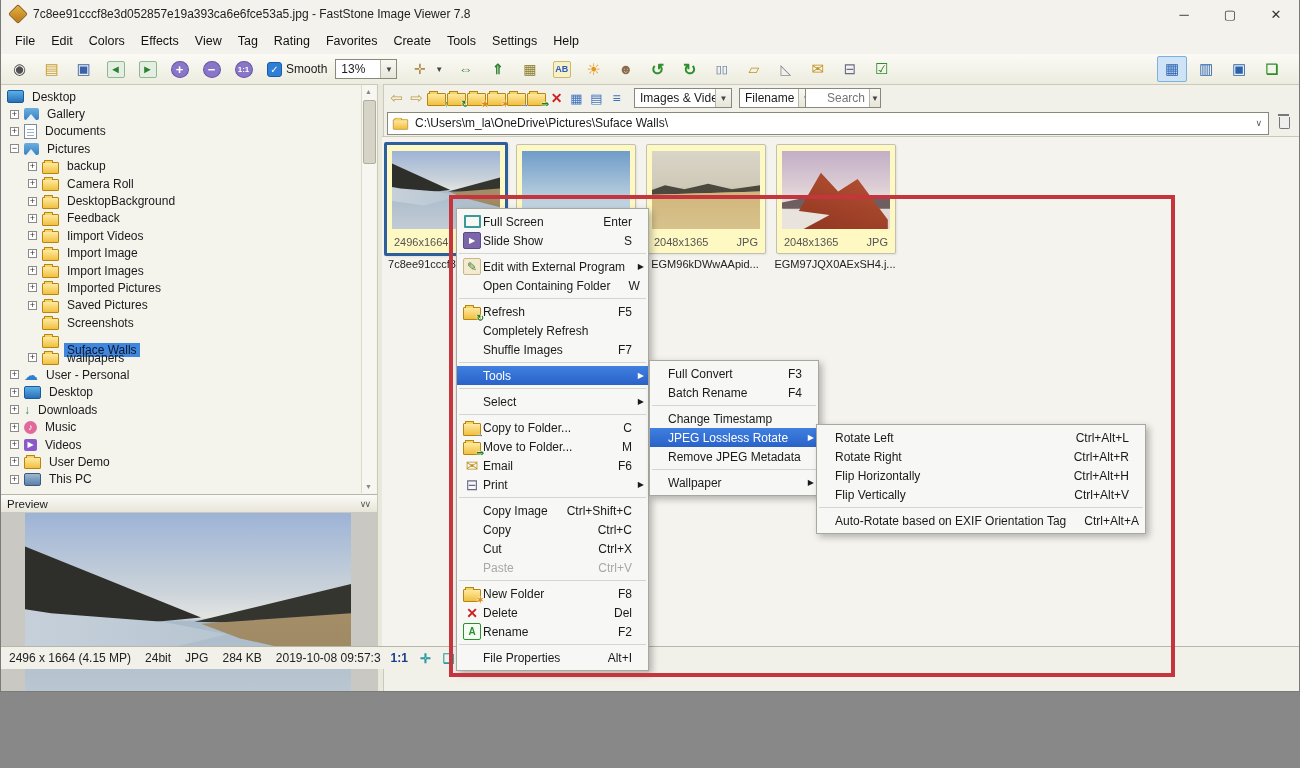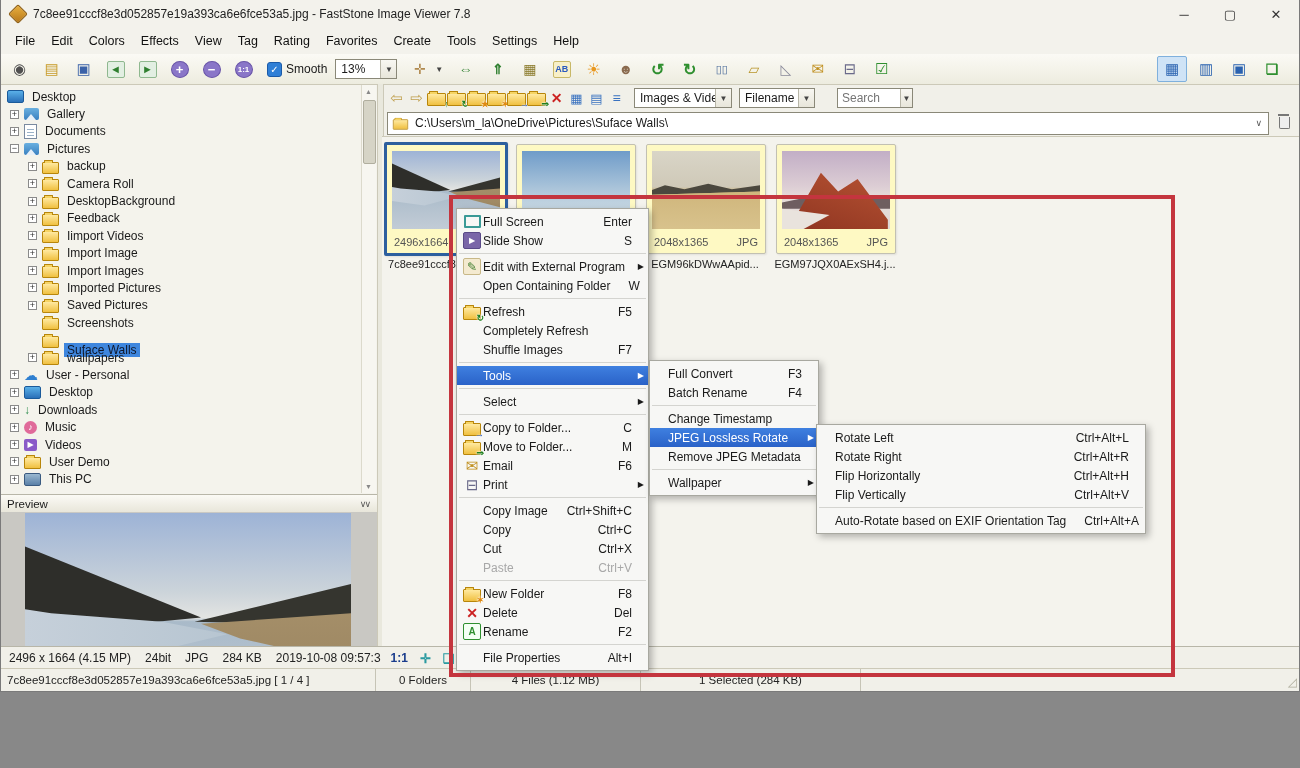--- a/index.html
+++ b/index.html
@@ -66,21 +66,21 @@
   #preview-header{position:absolute;left:0;top:494px;width:376px;height:17px;background:linear-gradient(#fbfaf5,#e8e6da);
                   border-top:1px solid #b8b6a8;border-bottom:1px solid #ccc9b8;display:flex;align-items:center;font-size:11.5px;}
   #preview-header span.pt{margin-left:6px;}
   #preview-collapse{margin-left:auto;margin-right:8px;color:#555;font-size:9px;letter-spacing:-2px;}
   #preview-area{position:absolute;left:0;top:512px;width:376px;height:212px;background:#c9c8c3;}
   
   #navbar{position:absolute;left:381px;top:84px;right:0;height:26px;background:#f1f0e9;border-top:1px solid #ccc9b8;
           display:flex;align-items:center;padding-left:5px;}
   #filter-combo{position:absolute;left:252px;top:3px;width:98px;}
   #sort-combo{position:absolute;left:357px;top:3px;width:76px;}
-  #search-combo{position:absolute;left:455px;top:3px;width:76px;}
+  #search-combo{position:absolute;left:423px;top:3px;width:76px;padding-left:17px;}
   #search-combo input{border:none;outline:none;width:100%;font-size:12px;font-family:"Liberation Sans",sans-serif;color:#333;padding:0 4px;background:transparent;}
   #addressbar{position:absolute;left:381px;top:110px;right:0;height:26px;background:#f1f0e9;display:flex;align-items:center;padding:0 4px 0 5px;}
   #address-combo{flex:1;height:21px;background:#fff;border:1px solid #8a8878;display:flex;align-items:center;font-size:12px;}
   #address-combo .mfold{transform:scale(.8);margin:2px 2px 0 3px;}
   #address-text{padding-left:3px;flex:1;}
   #address-chevron{font-size:9px;color:#555;padding:0 6px;}
   #trash-btn{width:22px;height:21px;display:flex;align-items:center;justify-content:center;margin-left:4px;}
   .trash{position:relative;width:9px;height:11px;border:1px solid #777;border-top:none;border-radius:0 0 2px 2px;background:#eee;}
   .trash::before{content:"";position:absolute;top:-3px;left:-2px;width:11px;height:2px;background:#777;}
   
@@ -824,23 +824,14 @@
     <span>JPG</span>
       <span class="gap"></span>
     <span>284 KB</span>
       <span class="gap"></span>
     <span>2019-10-08 09:57:3</span>
     <span id="ratio-label">1:1</span>
     <span class="sic">✛</span>
     <span class="sic">❏</span>
   </div>
 
-  <div id="status-bottom">
-    <span class="seg" id="seg-file">7c8ee91cccf8e3d052857e19a393ca6e6fce53a5.jpg [ 1 / 4 ]</span>
-    <span class="seg" id="seg-folders">0 Folders</span>
-    <span class="seg" id="seg-files">4 Files (1.12 MB)</span>
-    <span class="seg" id="seg-selected">1 Selected (284 KB)</span>
-    <span class="seg" id="seg-rest">
-      <span id="resize-grip">◿</span>
-    </span>
-  </div>
 
 </div>
 
 </body></html>

